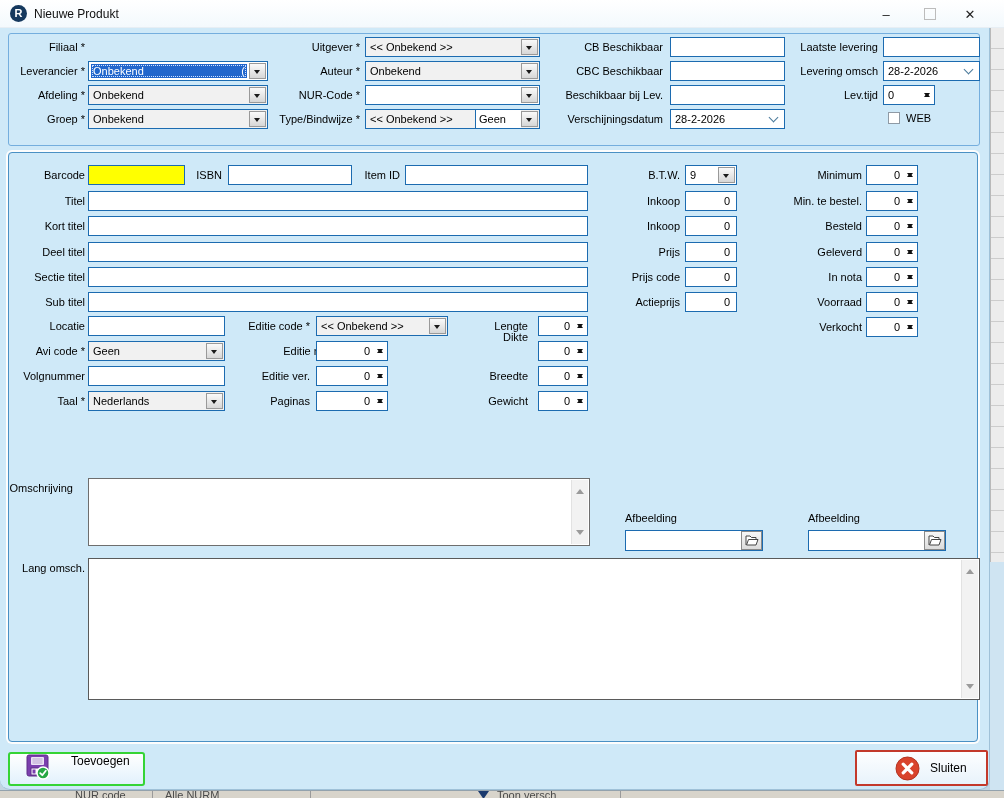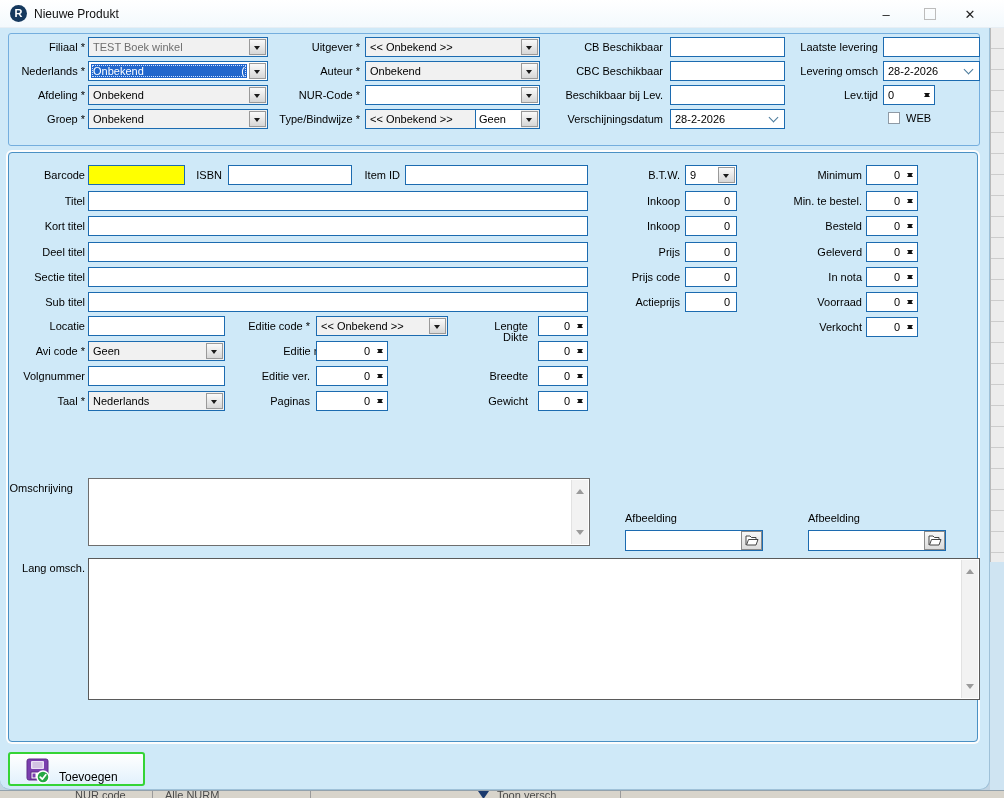--- a/index.html
+++ b/index.html
@@ -48,21 +48,21 @@
   .vf{border:1px solid #1c6bb0;background:#fff;height:20px;font-size:11px;line-height:18px;text-align:right;padding-right:6px;color:#000;}
   .ta{background:#fff;border:1px solid #6e6e6e;}
   .sb{position:absolute;top:1px;right:1px;bottom:1px;width:16px;background:#f2f2f2;border-left:1px solid #e2e2e2;}
   .sb .a-up{position:absolute;top:5px;left:4px;width:0;height:0;border:4px solid transparent;border-bottom:5px solid #9a9a9a;}
   .sb .a-dn{position:absolute;bottom:5px;left:4px;width:0;height:0;border:4px solid transparent;border-top:5px solid #9a9a9a;}
   .browse{width:21px;height:19px;background:linear-gradient(#f7f7f7,#dcdcdc);border:1px solid #8a8a8a;display:flex;align-items:center;justify-content:center;}
   .chk{width:12px;height:12px;background:#fff;border:1px solid #8f9aa5;}
 
   
   .btn-green{left:8px;top:724px;width:137px;height:34px;border:2px solid #35d435;border-radius:3px;
-    background:linear-gradient(#ffffff,#e2f1fc);display:flex;align-items:flex-end;gap:9px;padding-left:16px;font-size:12px;color:#000;cursor:default;}
+    background:linear-gradient(#ffffff,#e2f1fc);display:flex;align-items:flex-start;gap:21px;padding-left:16px;font-size:12px;color:#000;cursor:default;}
   .btn-red{left:855px;top:722px;width:133px;height:36px;border:2px solid #c3392b;border-radius:2px;
     background:linear-gradient(#fdfeff,#e8f3fb);display:flex;align-items:center;gap:10px;padding-left:38px;font-size:12px;color:#000;cursor:default;}
 
   
   .bg-right-grid{left:990px;top:28px;width:14px;height:534px;background:repeating-linear-gradient(#ececec 0 20px,#cccccc 20px 21px);border-left:1px solid #b9b9b9;}
   .bg-right-low{left:990px;top:562px;width:14px;height:228px;background:#cfe4f2;}
   .bg-bottom{left:0;top:790px;width:1004px;height:8px;background:#d8d4cb;border-top:1px solid #93a2ad;overflow:hidden;}
   .frag{position:absolute;top:-2px;font-size:11px;color:#4a4a4a;white-space:nowrap;}
   .frag-div{position:absolute;top:0;width:1px;height:8px;background:#9a9a9a;}
   .fragicon{position:absolute;left:478px;top:0;width:11px;height:8px;background:#1b3a6e;clip-path:polygon(0 0,50% 100%,100% 0);}
@@ -90,28 +90,24 @@
       <span class="maxbox"></span>
     </span>
   <span class="abs wbtn" style="left:950px">✕</span>
 </div>
 
 <div class="abs dialog">
 
   <div class="abs panel-top"></div>
 
   <div class="abs lbl" style="left:0;top:13px;width:85px">Filiaal *</div>
-  <div class="abs lbl" style="left:0;top:37px;width:85px">Nederlands *</div>
+  <div class="abs lbl" style="left:0;top:37px;width:85px">Leverancier *</div>
   <div class="abs lbl" style="left:0;top:61px;width:85px">Afdeling *</div>
   <div class="abs lbl" style="left:0;top:85px;width:85px">Groep *</div>
 
-  <div class="abs combo disabled" style="left:88px;top:9px;width:180px">
-    <span class="cv">TEST Boek winkel</span>
-    <span class="cbtn"></span>
-  </div>
   <div class="abs combo white" style="left:88px;top:33px;width:180px">
     <span class="sel">
       <span>Onbekend</span>
       <span>(</span>
     </span>
     <span class="cbtn"></span>
   </div>
   <div class="abs combo" style="left:88px;top:57px;width:180px">
     <span class="cv">Onbekend</span>
     <span class="cbtn"></span>
@@ -360,14 +356,23 @@
         <line x1="6.5" y1="9" x2="16.5" y2="9" stroke="#b9a3cf" stroke-width="1"></line>
         <rect x="5" y="14" width="8" height="7" fill="#fff" stroke="#5e2d87"></rect>
         <rect x="6.5" y="15.5" width="3" height="4" fill="#7b3fae"></rect>
         <circle cx="17" cy="19" r="6" fill="#27a744" stroke="#fff" stroke-width="1.4"></circle>
         <path d="M14.2 19.2 L16.3 21.2 L19.8 16.8" fill="none" stroke="#fff" stroke-width="1.8" stroke-linecap="round" stroke-linejoin="round"></path>
       </svg>
     </span>
     <span>Toevoegen</span>
   </div>
 
+  <div class="abs btn-red">
+    <span style="width:25px;height:25px;display:inline-block;">
+      <svg width="25" height="25" viewBox="0 0 25 25">
+        <circle cx="12.5" cy="12.5" r="11.5" fill="#d9432c" stroke="#b23422"></circle>
+        <path d="M8.2 8.2 L16.8 16.8 M16.8 8.2 L8.2 16.8" stroke="#fff" stroke-width="3.2" stroke-linecap="round"></path>
+      </svg>
+    </span>
+    <span>Sluiten</span>
+  </div>
 
 </div>
 
 </body></html>

